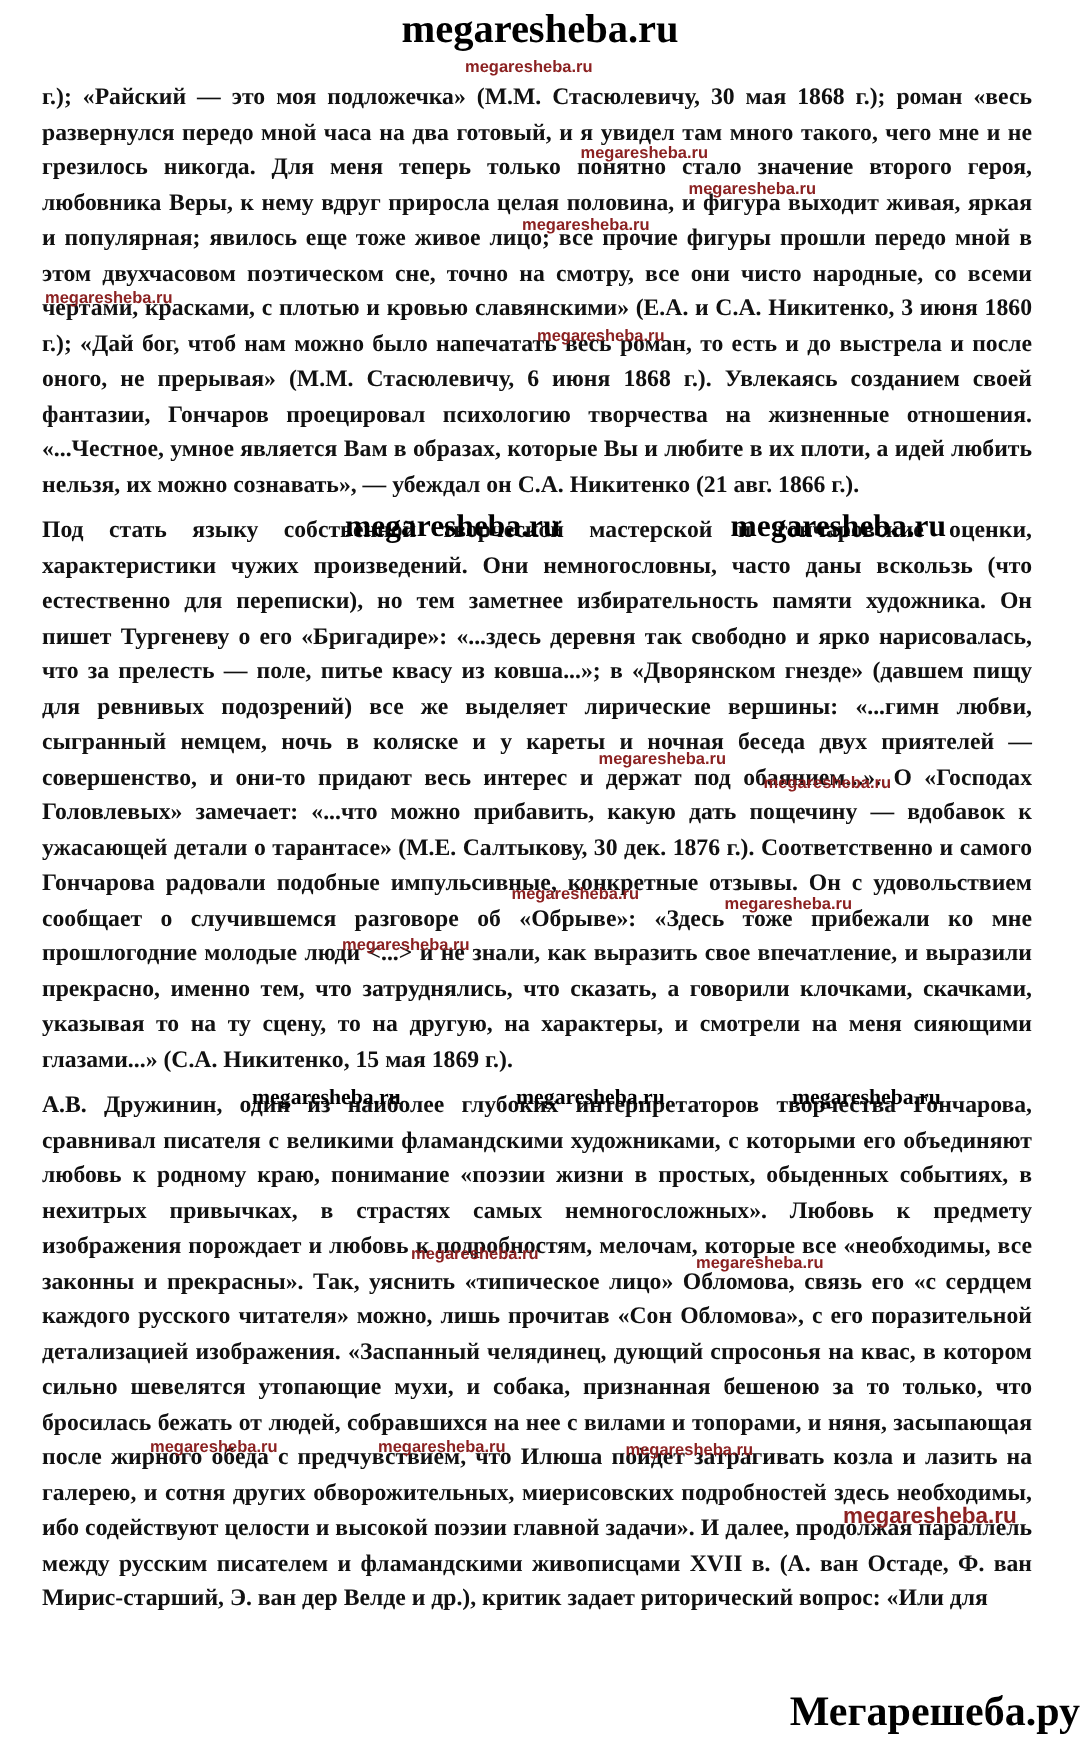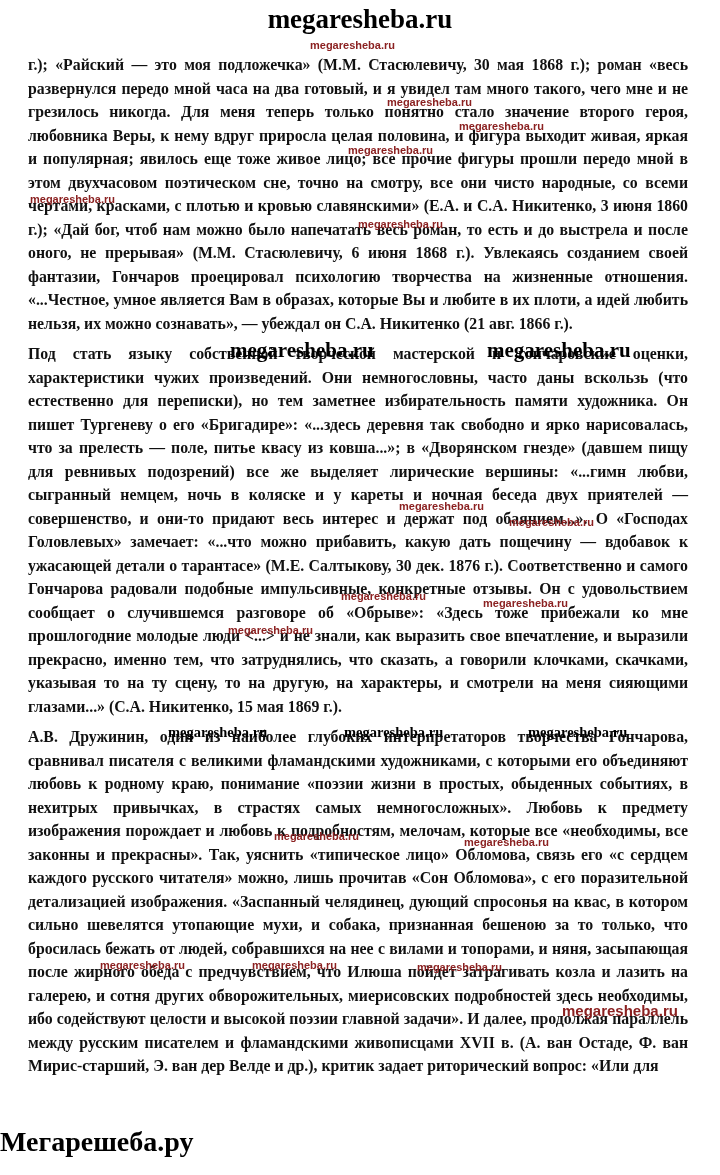--- a/index.html
+++ b/index.html
@@ -21,21 +21,21 @@
     text-align: center;
     font-family: "Liberation Serif", serif;
     font-weight: bold;
     font-size: 27px;
     color: #000000;
   }
   .footer-wm {
     position: absolute;
     top: 1126px; left: 0;
     width: 100%;
-    text-align: left;
+    text-align: right;
     font-family: "Liberation Serif", serif;
     font-weight: bold;
     font-size: 28px;
     color: #000000;
   }
   .content {
     position: absolute;
     top: 53px;
     left: 28px;
     width: 664px;

